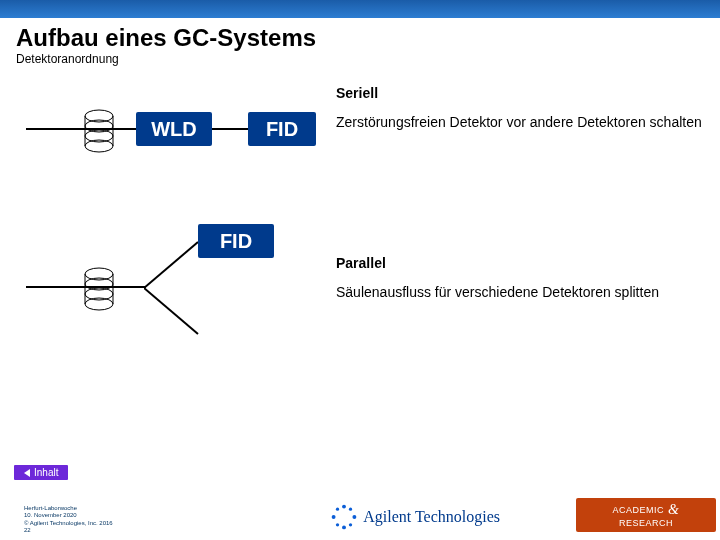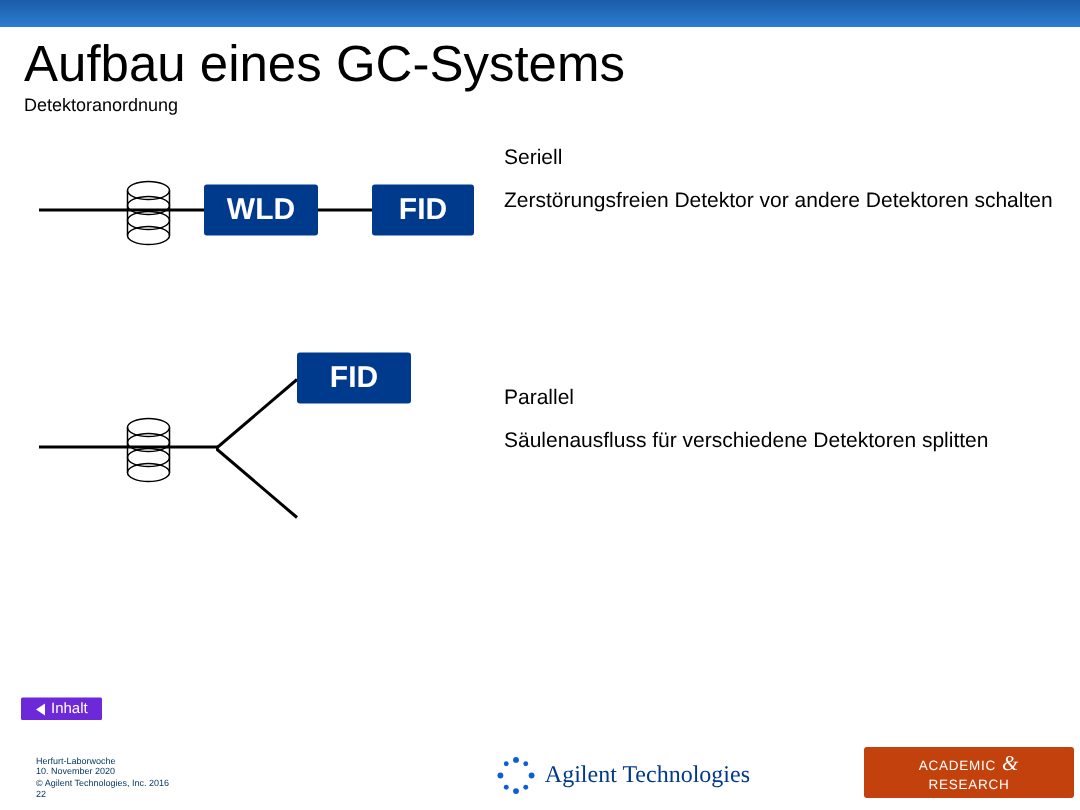--- a/index.html
+++ b/index.html
@@ -1,24 +1,24 @@
 <!DOCTYPE html>
 <html><head>
 <meta charset="utf-8">
 <style>
   html,body{margin:0;padding:0;font-family:Arial,Helvetica,sans-serif;background:#fff;color:#000;}
   .slide{width:720px;height:540px;position:relative;overflow:hidden;}
   .topbar{height:18px;background:linear-gradient(#1a5ca8,#2d7dd2);}
-  h1{margin:6px 0 0 16px;font-size:34px;font-weight:400;}
+  h1{margin:6px 0 0 16px;font-size:24px;font-weight:700;}
   h2{margin:0 0 18px 16px;font-size:12px;font-weight:400;}
   .content{padding:0 16px 0 16px;}
   .row{display:flex;align-items:flex-start;margin-top:8px;}
   .diagram{position:relative;width:320px;height:110px;flex:0 0 320px;}
   .desc{font-size:14px;line-height:1.35;}
-  .desc b{font-weight:normal;display:block;margin-bottom:10px;}
+  .desc b{font-weight:bold;display:block;margin-bottom:10px;}
   
   .box{position:absolute;background:#003a8c;color:#fff;font-weight:bold;font-size:20px;display:flex;align-items:center;justify-content:center;border-radius:2px;}
   
   .col{position:absolute;}
   .col svg{display:block;}
   .line{position:absolute;background:#000;}
   
   .footer{position:absolute;left:0;bottom:0;width:100%;height:60px;margin-left:10px;}
   .inhalt{position:absolute;left:14px;bottom:60px;background:#6d28d9;color:#fff;font-size:10px;padding:2px 10px;border-radius:1px;display:flex;align-items:center;gap:4px;}
   .inhalt::before{content:"";display:inline-block;width:0;height:0;border-top:4px solid transparent;border-bottom:4px solid transparent;border-right:6px solid #fff;}
@@ -80,21 +80,21 @@
         <div class="line" style="left:10px;top:68px;width:120px;height:2px;"></div>
 
         <svg style="position:absolute;left:128px;top:18px;" width="56" height="104">
           <g stroke="#000" stroke-width="2" fill="none">
             <line x1="0" y1="52" x2="54" y2="6"></line>
             <line x1="0" y1="52" x2="54" y2="98"></line>
           </g>
         </svg>
         <div class="box" style="left:182px;top:6px;width:76px;height:34px;">FID</div>
       </div>
-      <div class="desc" style="margin-top:26px;">
+      <div class="desc" style="margin-top:36px;">
         <b>Parallel</b>
         <span>Säulenausfluss für verschiedene Detektoren splitten</span>
       </div>
     </div>
   </div>
 
   <div class="inhalt">
     <span>Inhalt</span>
   </div>
 

